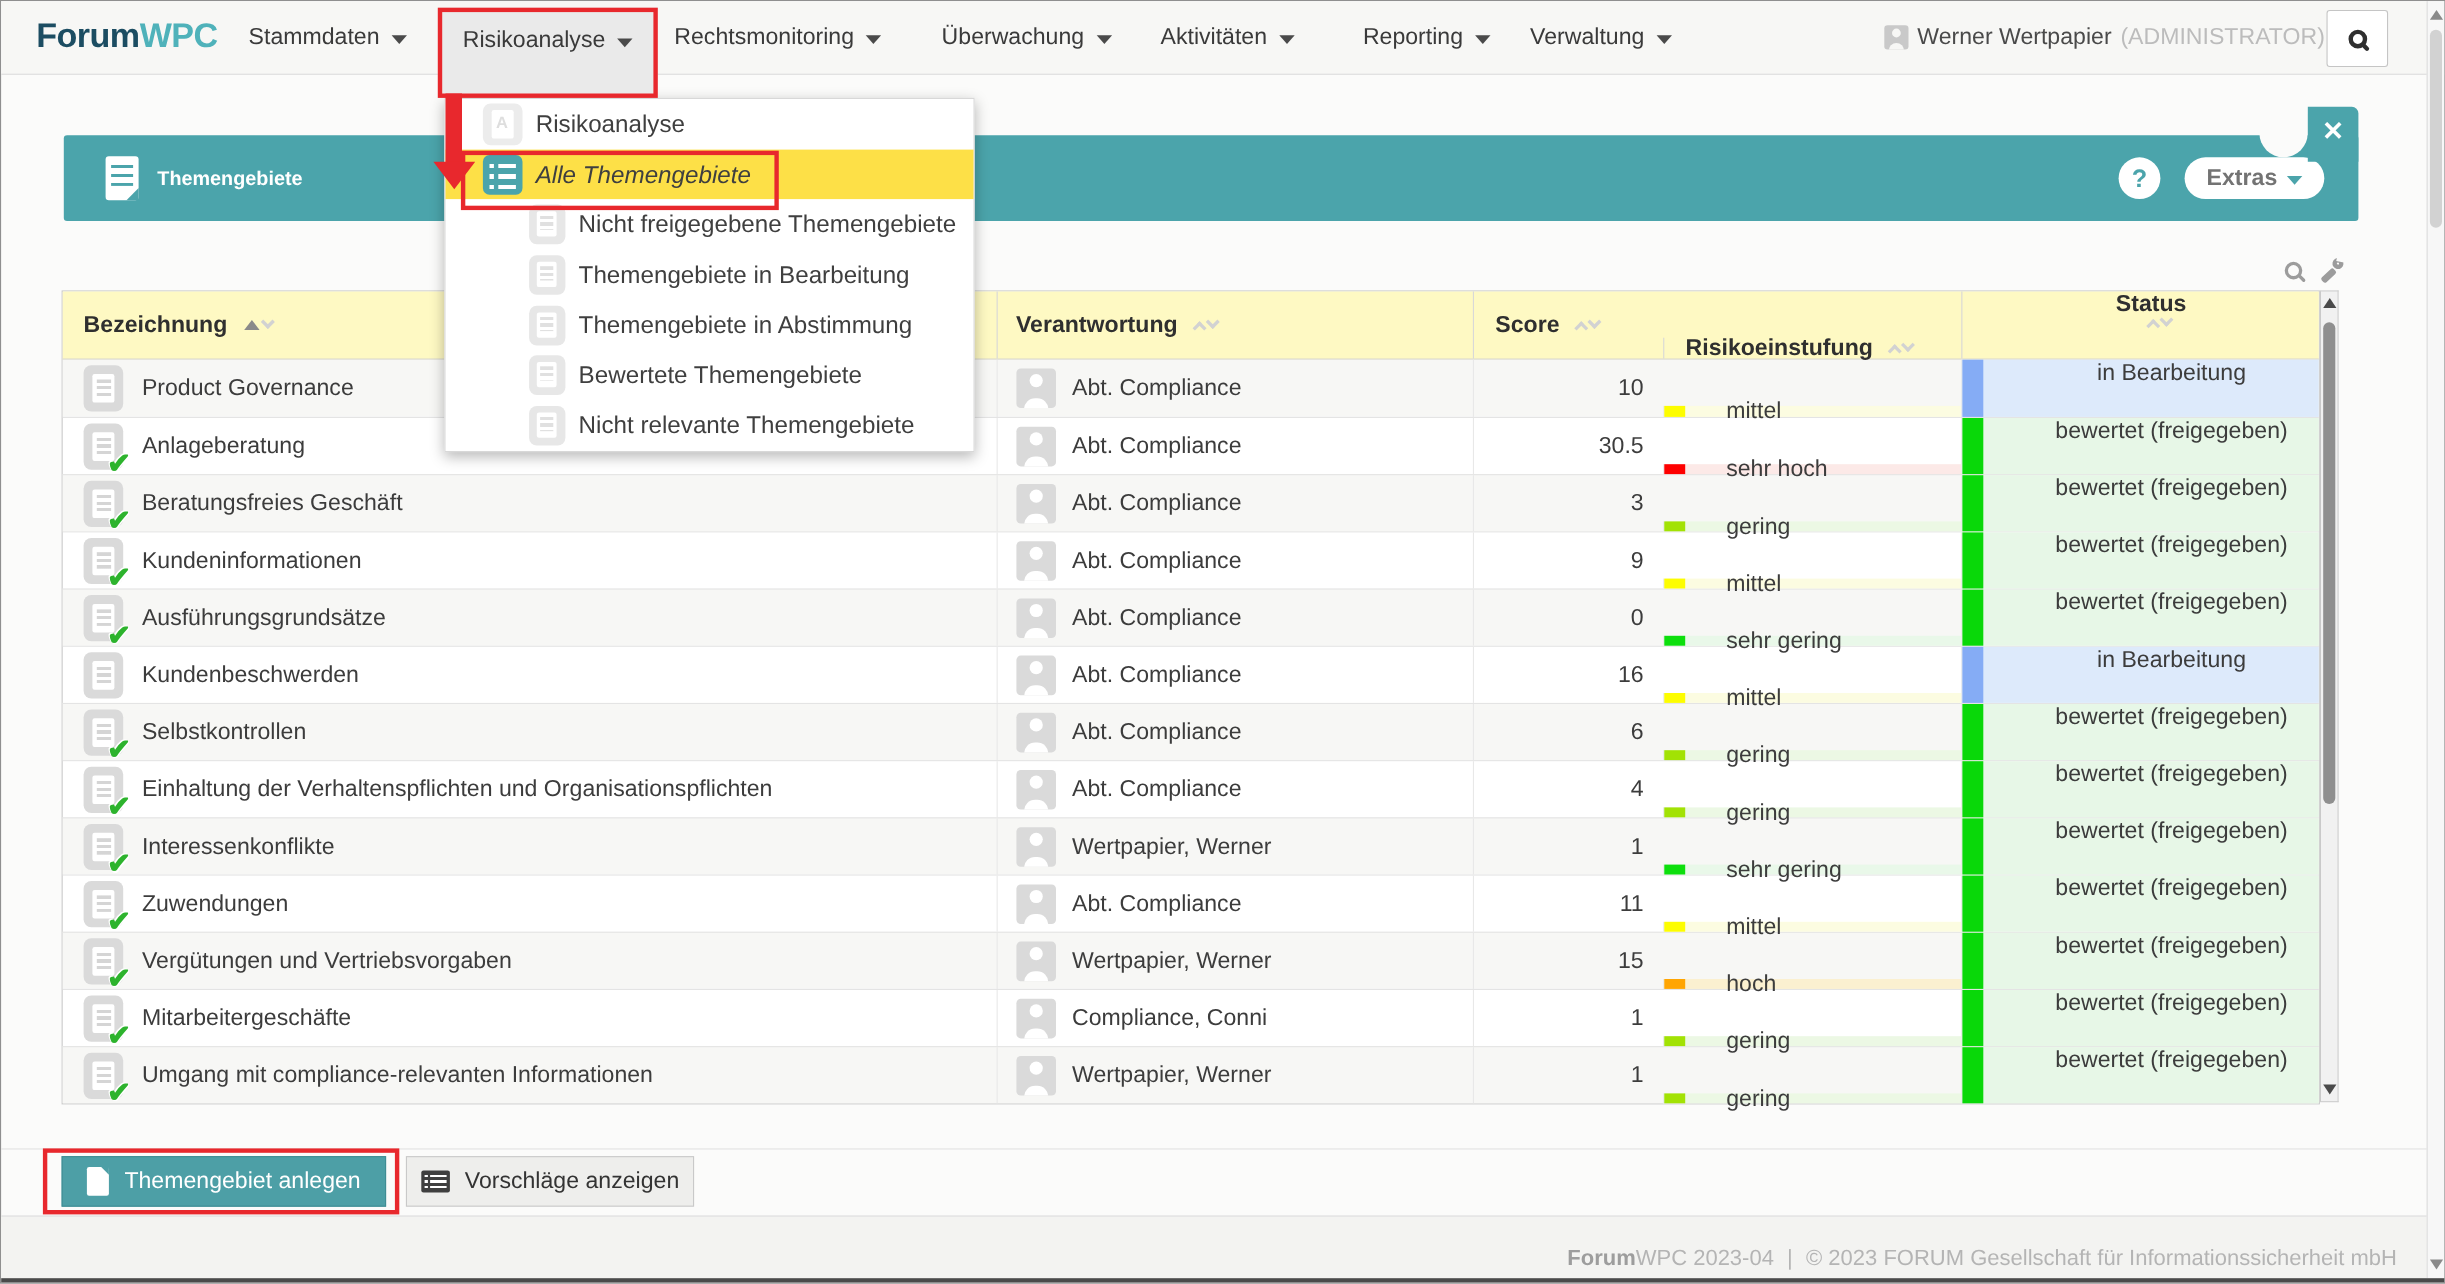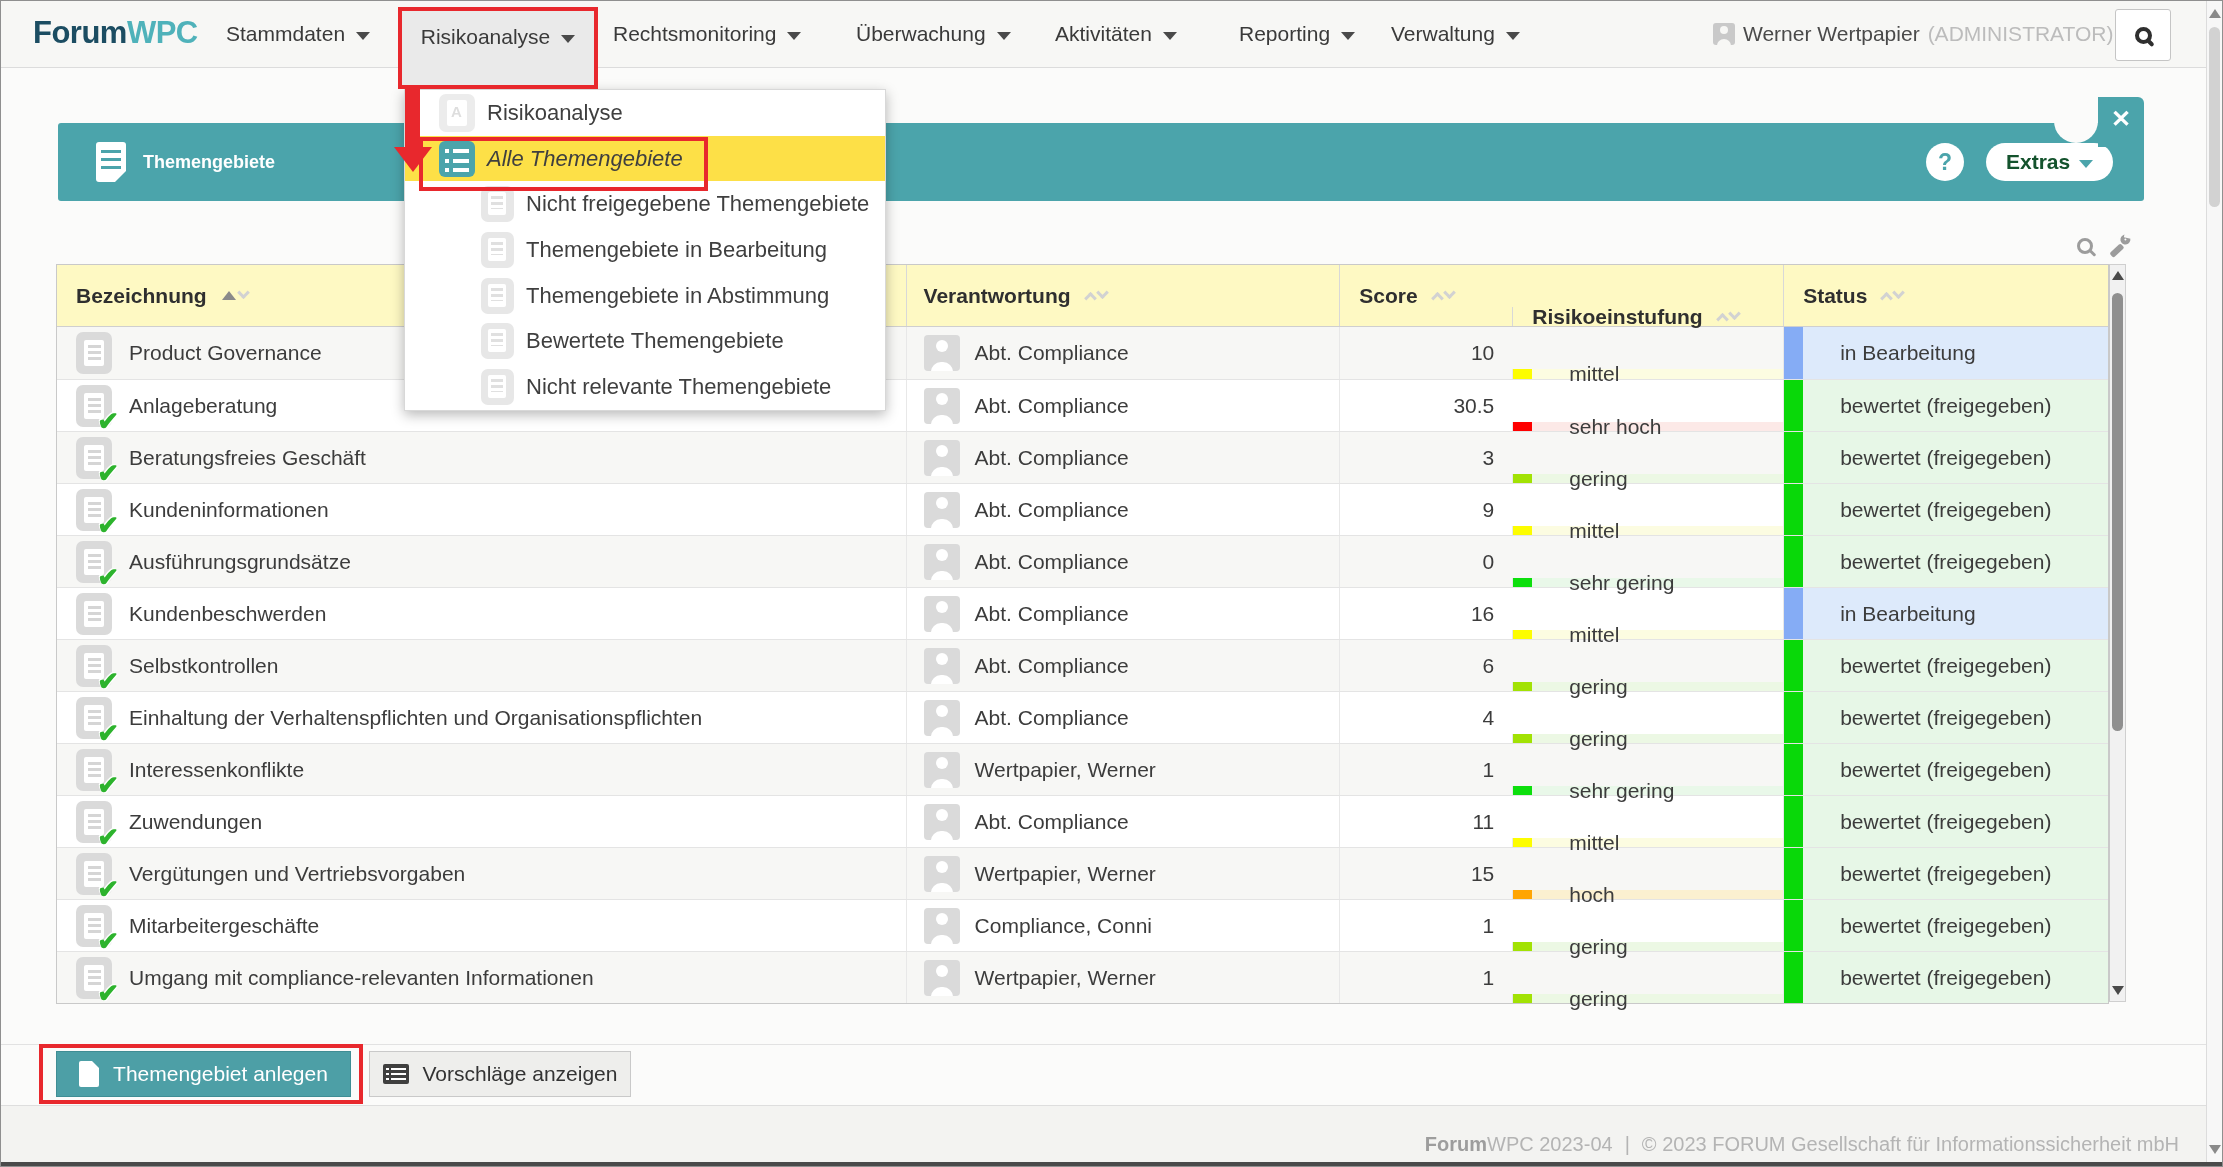--- a/index.html
+++ b/index.html
@@ -46,21 +46,21 @@
                margin-left:38px; }
   .title-doc::before { content:''; position:absolute; left:5px; right:5px; top:8px; height:19px;
                background:repeating-linear-gradient(#4ba4ab 0 3px, transparent 3px 8px); }
   .title-doc::after { content:''; position:absolute; right:0; bottom:0; width:0; height:0;
                border-left:11px solid transparent; border-bottom:11px solid #4ba4ab; }
   .panel-title { color:#fff; font-size:18px; font-weight:bold; margin-left:17px; }
   .help-btn { position:absolute; left:1868px; top:20px; width:38px; height:38px; background:#fff;
               border-radius:50%; color:#4ba4ab; font-size:23px; font-weight:bold; display:flex;
               align-items:center; justify-content:center; cursor:pointer; }
   .extras-btn { position:absolute; left:1928px; top:20px; height:38px; padding:0 20px; background:#fff;
-              border-radius:19px; color:#14532d; font-size:21px; font-weight:bold; display:flex;
+              border-radius:19px; color:#737373; font-size:21px; font-weight:bold; display:flex;
               align-items:center; gap:9px; cursor:pointer; }
   .extras-btn .caret { border-top-color:#4ba4ab; margin:3px 0 0 0; }
   .notch { position:absolute; left:2053px; top:98px; width:44px; height:44px; background:#fbfbfa;
            border-radius:50%; z-index:11; }
   .close-box { position:absolute; left:2097px; top:96px; width:46px; height:50px; background:#4ba4ab;
            border-radius:0 6px 0 0; z-index:12; display:flex; justify-content:center; cursor:pointer; }
   .close-box span { color:#fff; font-size:24px; font-weight:bold; margin-top:8px; }
 
   
   .tbl-tools { position:absolute; left:2076px; top:232px; display:flex; gap:16px; align-items:center; }
@@ -89,21 +89,21 @@
   .chev.down { transform:rotate(45deg) translate(-2px,-2px); }
   .tr { display:flex; height:52px; cursor:pointer; }
   .tr + .tr { border-top:1px solid #e4e4e4; }
   .tr:nth-child(odd) { background:#f7f7f5; }
   .td { display:flex; align-items:center; font-size:21px; color:#3c3c3c; position:relative; }
   .td + .td { border-left:1px solid #e8e8e8; }
   .c-bez { width:849px; padding-left:19px; }
   .c-ver { width:434px; padding-left:17px; }
   .c-score { width:173px; justify-content:flex-end; padding-right:18px; }
   .c-risk { width:271px; padding-left:56px;margin-top:42px; }
-  .c-status { width:325px; padding-left:56px; }
+  .c-status { width:325px; padding-left:56px;flex-direction:column; }
   .cellbar { position:absolute; left:0; top:0; bottom:0; width:19px; }
   .doc-icon { width:36px; height:42px; background:#dadada; border-radius:7px; position:relative;
               margin-right:17px; flex-shrink:0; }
   .doc-icon::before { content:''; position:absolute; left:8px; top:8px; width:20px; height:26px;
               background:#fff; border-radius:2px; }
   .doc-icon::after { content:''; position:absolute; left:12px; top:13px; width:13px; height:15px;
               background:repeating-linear-gradient(#d5d5d5 0 3px, transparent 3px 6px); }
   .doc-check { position:absolute; right:-7px; bottom:-10px; color:#2db32d; font-size:26px;
               font-weight:bold; z-index:2; text-shadow:-1px -1px 0 #fff, 1px 1px 0 #fff; }
   .person-icon { width:36px; height:36px; background:#dadada; border-radius:4px; position:relative;

